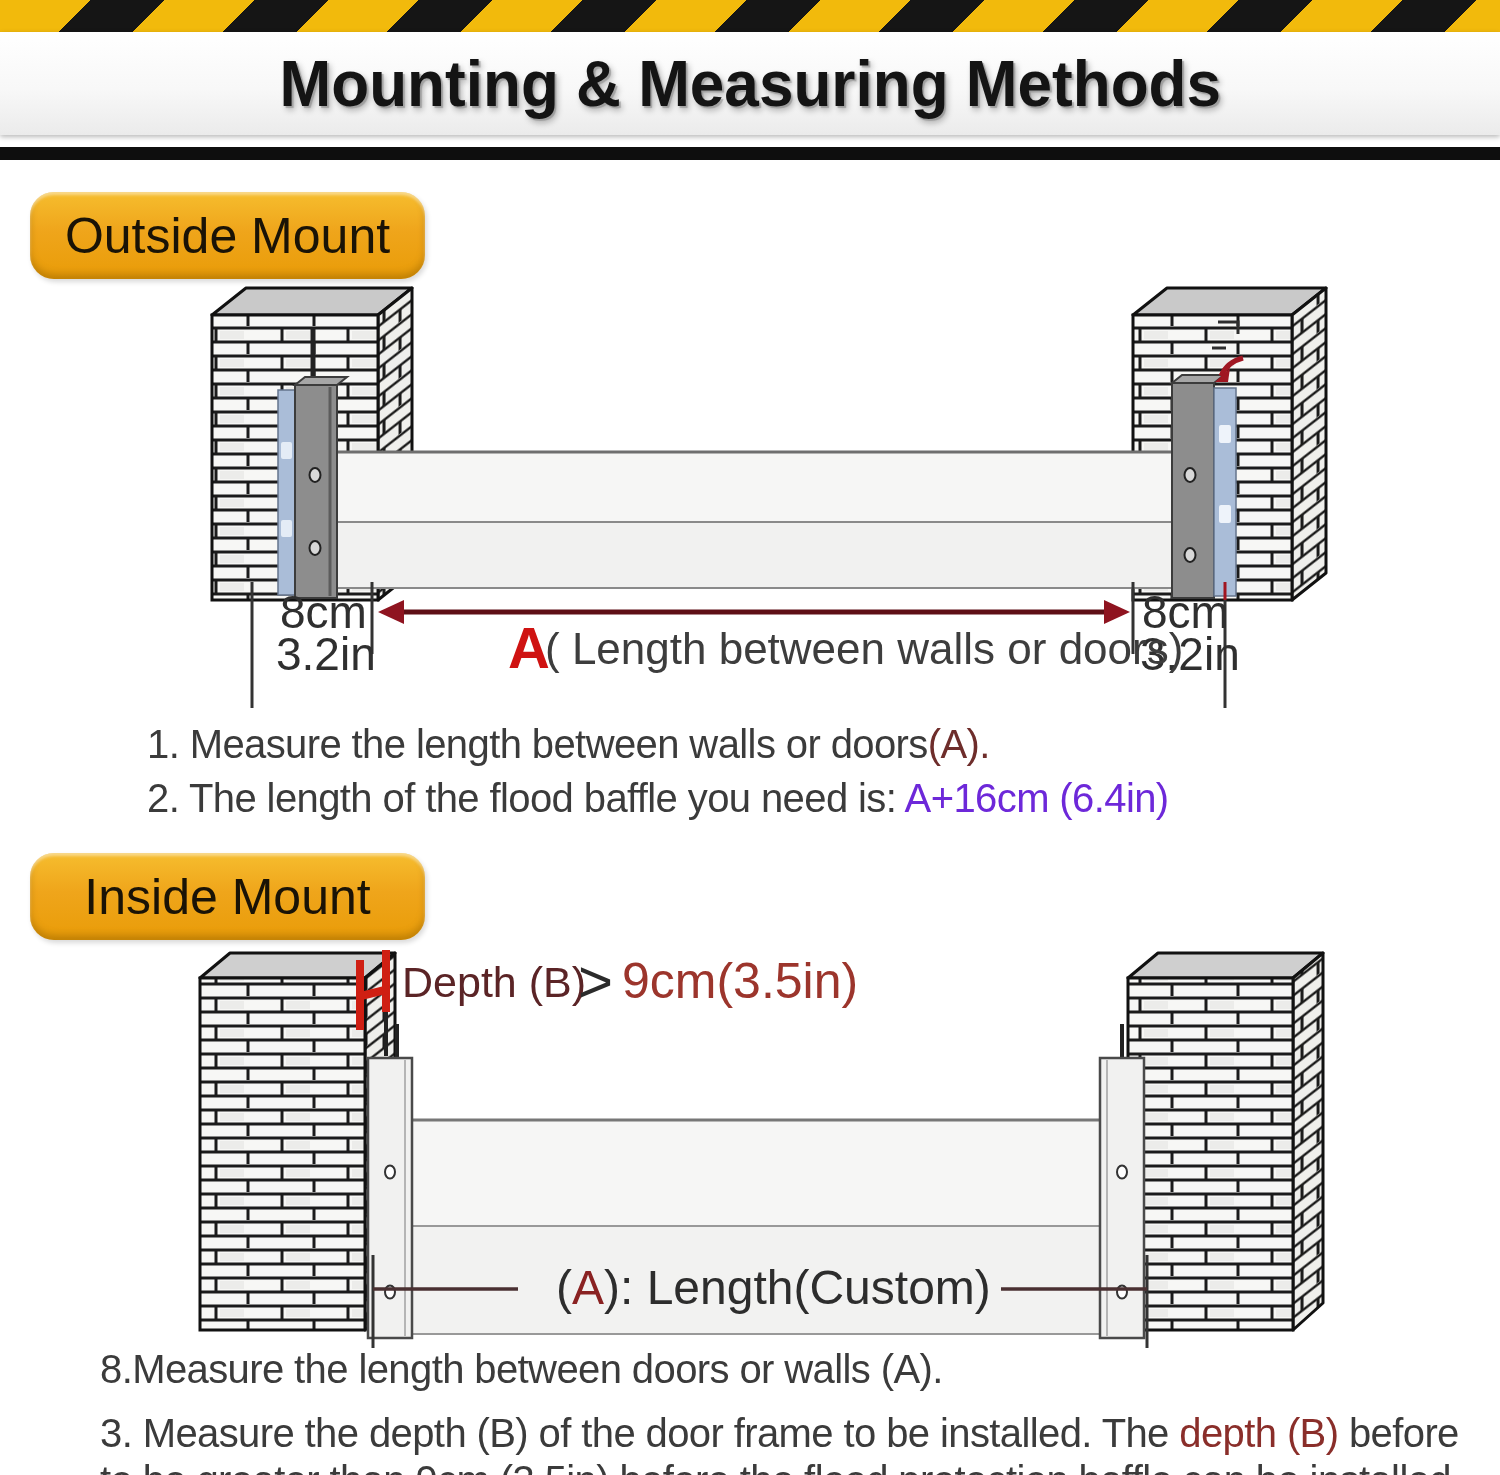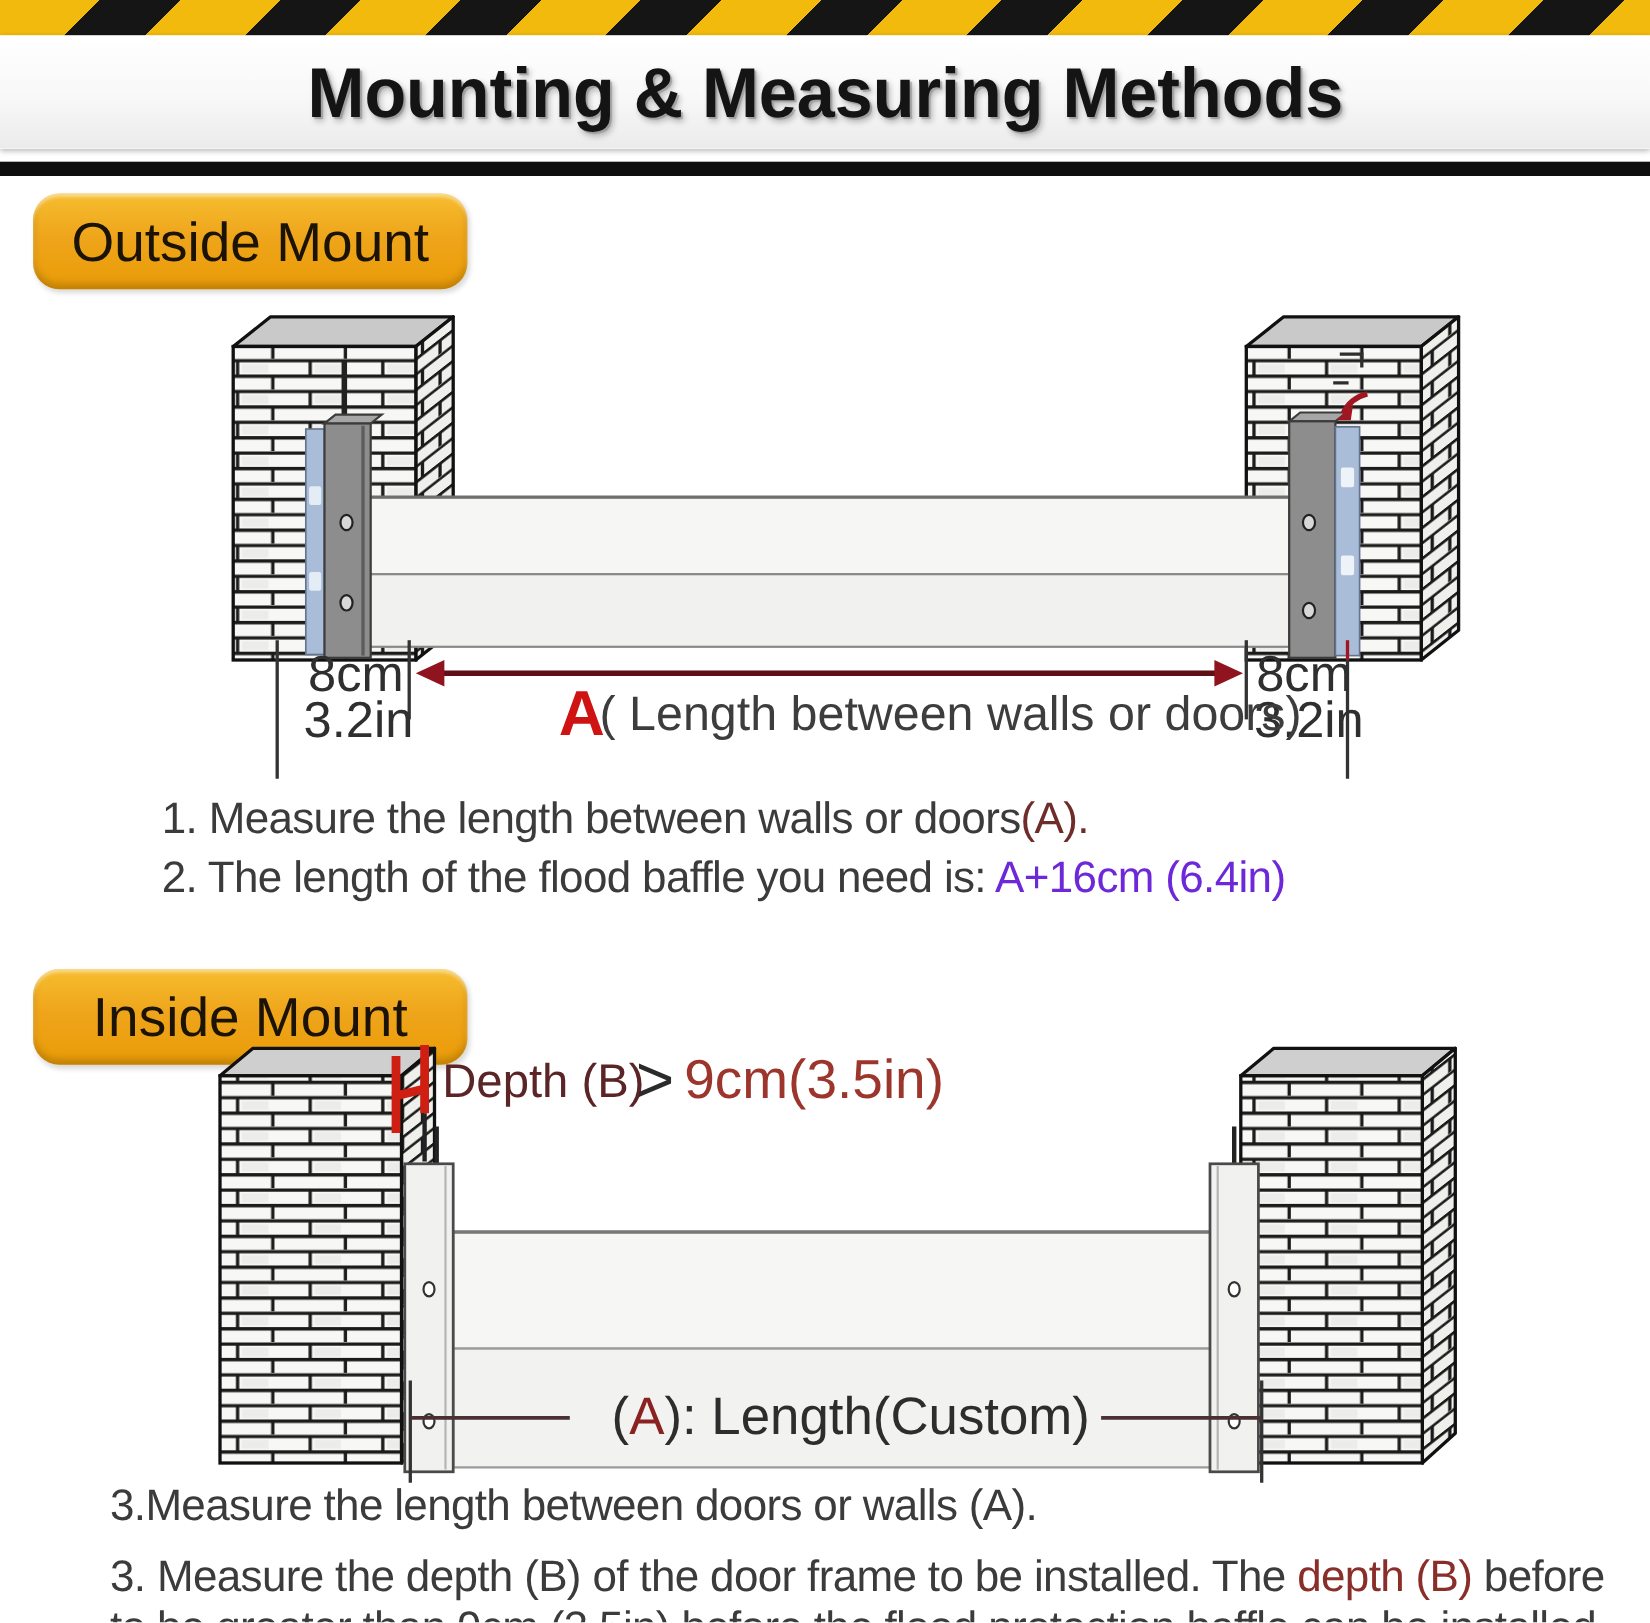--- a/index.html
+++ b/index.html
@@ -17,22 +17,22 @@
     letter-spacing:0;
     text-shadow:2px 2px 1px rgba(130,130,130,.55),3px 4px 6px rgba(0,0,0,.28);}
   .blackbar{position:absolute;left:0;top:147px;width:1500px;height:13px;background:#0e0e0e;}
 
   
   .badge{position:absolute;left:30px;width:395px;height:87px;border-radius:24px;
     background:linear-gradient(180deg,#f6bd2e 0%,#efa51b 45%,#e99c08 100%);
     display:flex;align-items:center;justify-content:center;
     font-size:50px;color:#1a1306;
     box-shadow:inset 0 3px 3px rgba(255,255,255,.45),inset 0 -5px 7px rgba(145,95,0,.45),2px 3px 5px rgba(0,0,0,.15);}
-  #badgeOutside{top:176px;align-items:center;}
-  #badgeInside{top:853px;margin-top:28px;}
+  #badgeOutside{top:192px;align-items:center;}
+  #badgeInside{top:853px;}
 
   svg.diagram{position:absolute;left:0;display:block;}
   #svgOutside{top:270px;}
   #svgInside{top:940px;}
   svg text{font-family:"Liberation Sans",sans-serif;}
 
   
   .steps{position:absolute;color:#3b3b3b;font-size:40px;letter-spacing:-0.6px;}
   #outsideSteps{left:147px;top:717px;line-height:54px;}
   #insideSteps{left:100px;top:1346px;line-height:47px;width:1405px;}
@@ -197,17 +197,17 @@
     <g>
       <line x1="373" y1="315" x2="373" y2="408" stroke="#333" stroke-width="3"></line>
       <line x1="1147" y1="315" x2="1147" y2="408" stroke="#333" stroke-width="3"></line>
       <line x1="373" y1="349" x2="518" y2="349" stroke="#4a3032" stroke-width="3.5"></line>
       <line x1="1001" y1="349" x2="1147" y2="349" stroke="#4a3032" stroke-width="3.5"></line>
       <text x="556" y="364" font-size="48"><tspan fill="#2d2d2d">(</tspan><tspan fill="#8a2222">A</tspan><tspan fill="#2d2d2d">): Length(Custom)</tspan></text>
     </g>
   </svg>
 
   <div class="steps" id="insideSteps">
-    <p><span>3.Measure the length between doors or walls </span><span>(A).</span></p>
+    <p><span>8.Measure the length between doors or walls </span><span>(A).</span></p>
     <p class="step2"><span>3. Measure the depth (B) of the door frame to be installed. The </span><span class="maroon2">depth (B)</span><span> before</span><br><span>to be greater than 9cm (3.5in) before the flood protection baffle can be installed.</span></p>
   </div>
 
 </div>
 
 </body></html>

